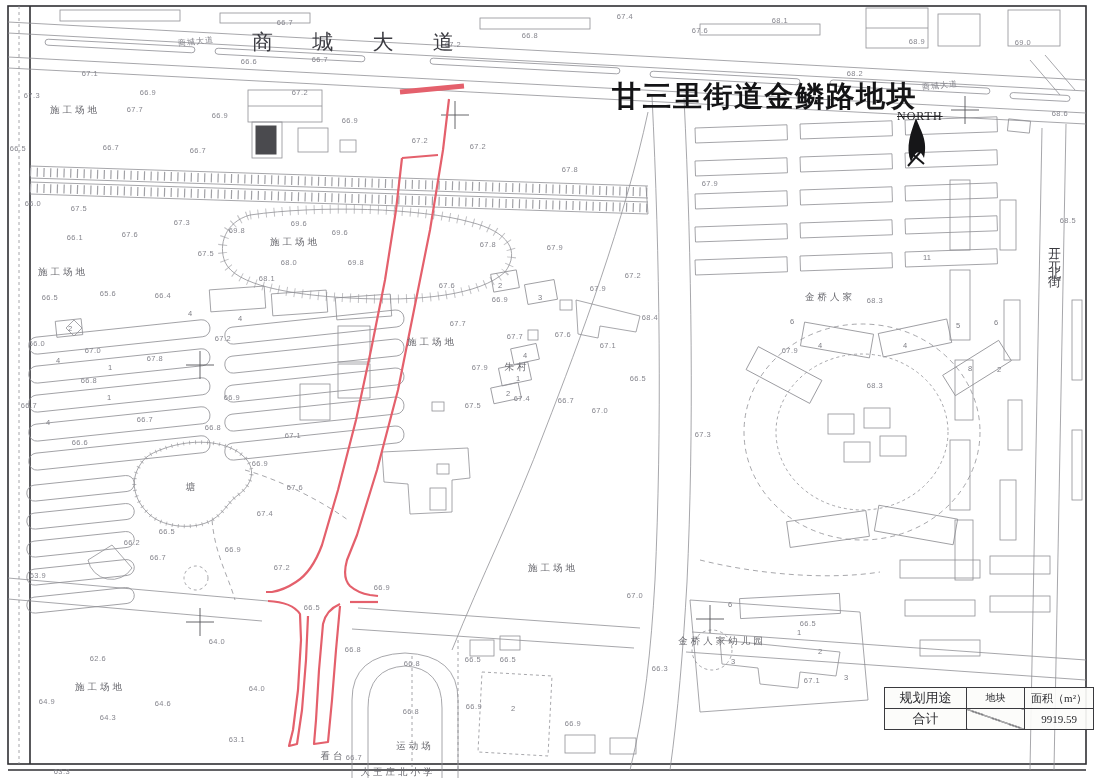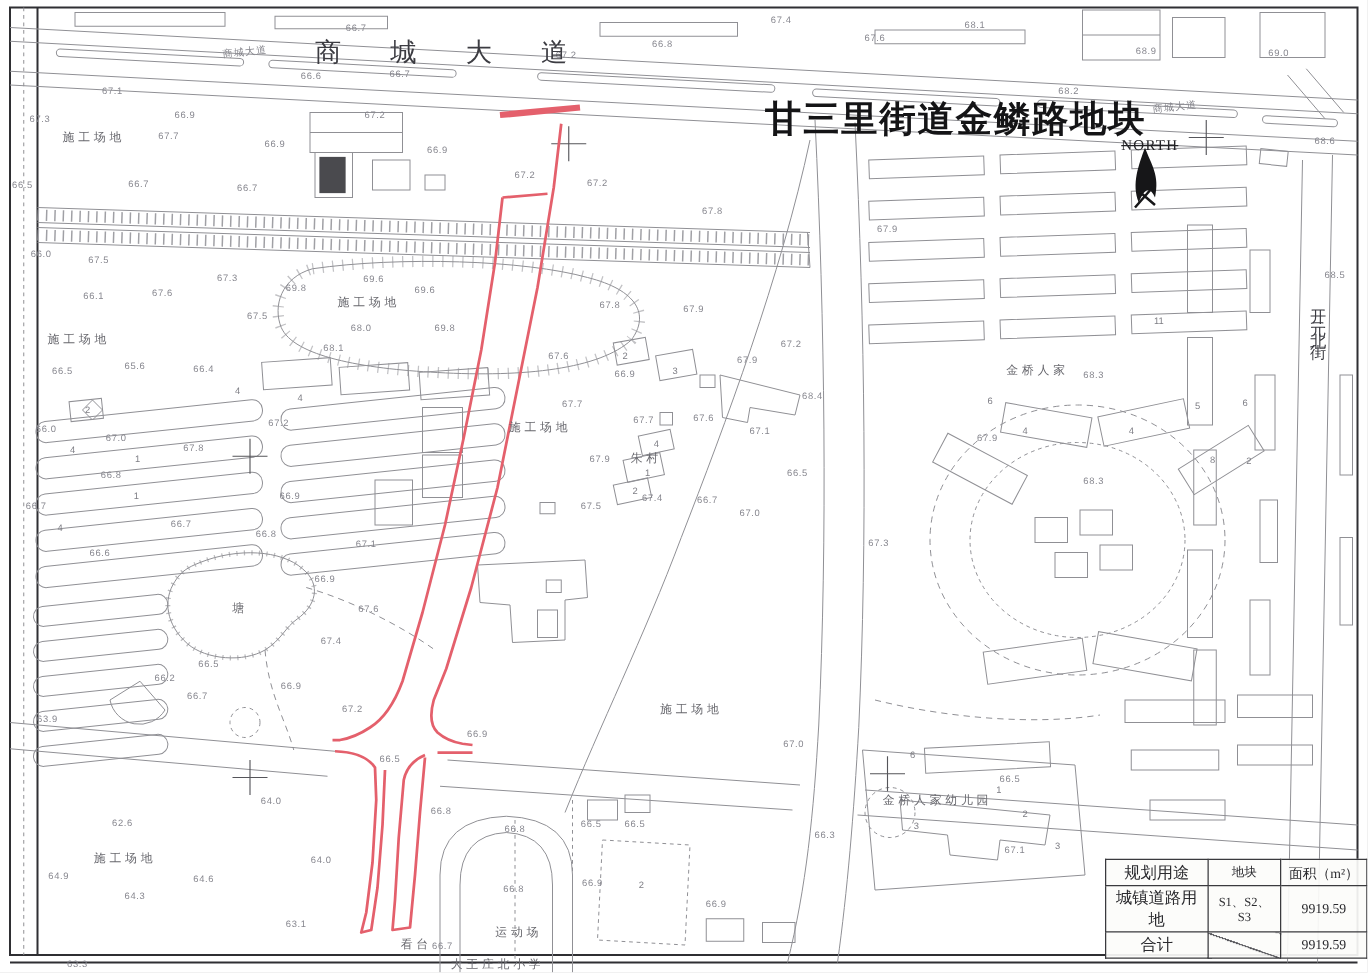--- a/index.html
+++ b/index.html
@@ -362,21 +362,21 @@
       <span class="anno elev" style="left: 573px; top: 723px;">66.9</span>
       <span class="anno site" style="left: 75px; top: 110px;">施工场地</span>
       <span class="anno site" style="left: 63px; top: 272px;">施工场地</span>
       <span class="anno site" style="left: 295px; top: 242px;">施工场地</span>
       <span class="anno site" style="left: 432px; top: 342px;">施工场地</span>
       <span class="anno site" style="left: 553px; top: 568px;">施工场地</span>
       <span class="anno site" style="left: 100px; top: 687px;">施工场地</span>
       <span class="anno site" style="left: 192px; top: 487px;">塘</span>
       <span class="anno site" style="left: 517px; top: 367px;">朱村</span>
       <span class="anno site" style="left: 830px; top: 297px;">金桥人家</span>
-      <span class="anno site" style="left: 750px; top: 641px;">金桥人家幼儿园</span>
+      <span class="anno site" style="left: 722px; top: 641px;">金桥人家幼儿园</span>
       <span class="anno site" style="left: 415px; top: 746px;">运动场</span>
       <span class="anno site" style="left: 333px; top: 756px; text-align: center;">看台</span>
       <span class="anno site" style="left: 398px; top: 772px; text-align: center;">大王庄北小学</span>
       <span class="anno bnum" style="left: 927px; top: 257px;">11</span>
       <span class="anno bnum" style="left: 820px; top: 345px;">4</span>
       <span class="anno bnum" style="left: 905px; top: 345px;">4</span>
       <span class="anno bnum" style="left: 792px; top: 321px;">6</span>
       <span class="anno bnum" style="left: 958px; top: 325px;">5</span>
       <span class="anno bnum" style="left: 996px; top: 322px;">6</span>
       <span class="anno bnum" style="left: 999px; top: 369px;">2</span>
@@ -409,24 +409,19 @@
   <div class="lbl-vstreet">开元北街</div>
 
   <table id="plan-table">
     <tbody>
         <tr>
       <td class="td-use">规划用途</td>
       <td class="td-parcel">地块</td>
       <td class="td-area">面积（m²）</td>
     </tr>
     <tr>
-      <td class="td-use">城镇道路用地</td>
-      <td class="td-parcel">S1、S2、S3</td>
-      <td class="td-area">9919.59</td>
-    </tr>
-    <tr>
       <td class="td-use">合计</td>
       <td class="td-parcel diag"></td>
       <td class="td-area">9919.59</td>
     </tr>
   </tbody>
     </table>
 </div>
 
 </body></html>

